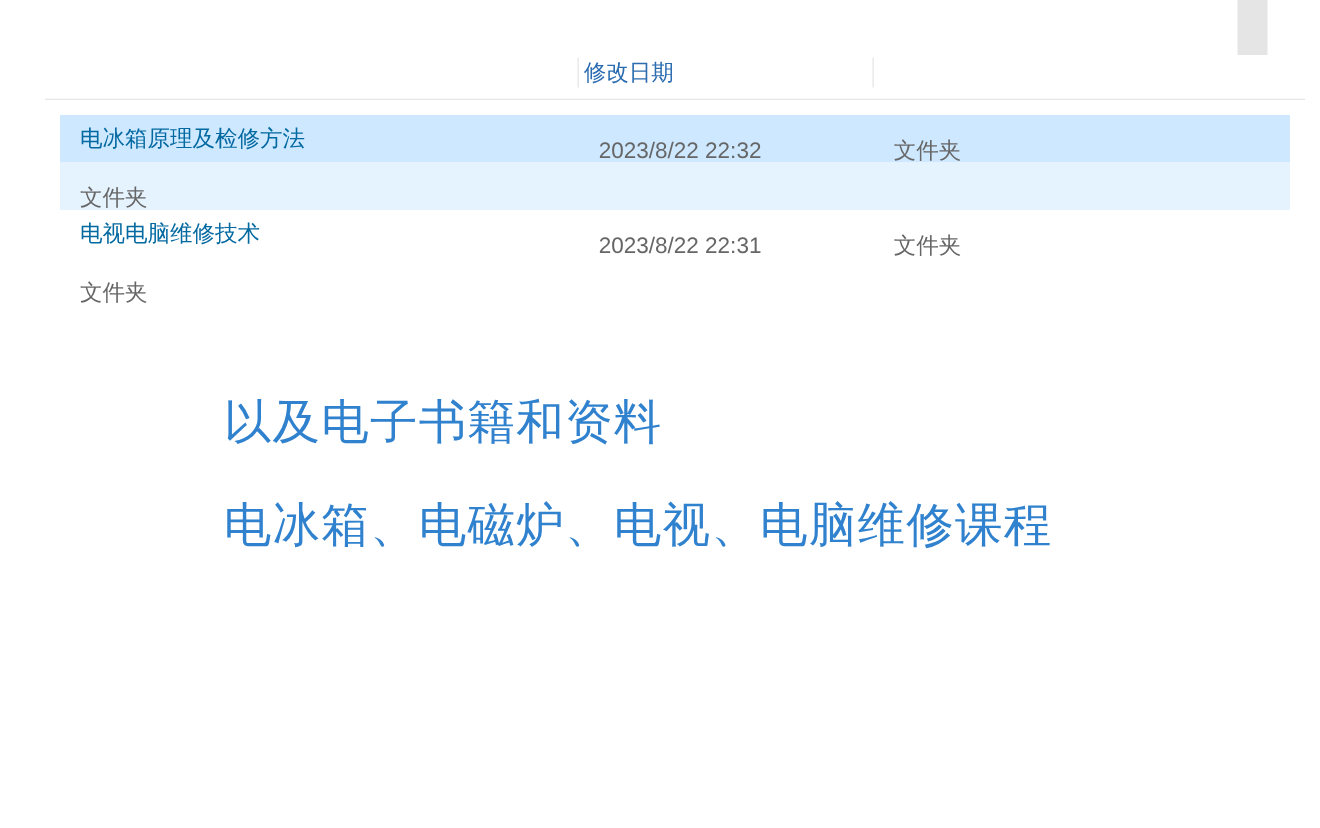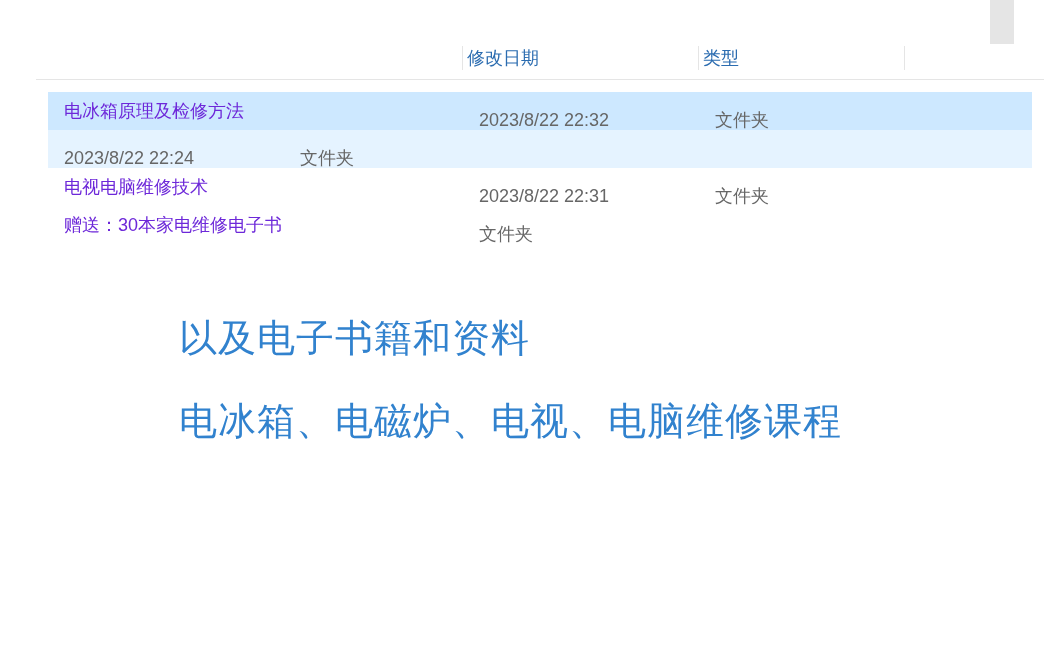--- a/index.html
+++ b/index.html
@@ -52,21 +52,21 @@
       align-items: center;
     }
     .data-row.selected {
       background: #cde8ff;
     }
     .data-row.alt {
       background: #e5f3ff;
     }
     .data-cell {
       font-size: 18px;
-      color: #6d28d9;
+      color: #0369a1;
       padding-left: 4px;
       height: 100%;
       display: flex;
       align-items: center;
       white-space: nowrap;
       overflow: hidden;
     }
     .data-row .col-date,
     .data-row .col-type {
       color: #666;
@@ -92,44 +92,41 @@
       background: #e5e5e5;
     }
   </style>
 </head>
 <body>
 
 <div class="file-list">
   <div class="header-row">
     <div class="header-cell col-name"></div>
     <div class="header-cell col-date">修改日期</div>
-    <div class="header-cell col-type">类型</div>
   </div>
   <div class="separator-line"></div>
 
   <div id="rows-container">
       <div class="data-row selected">
         <div class="data-cell col-name">电冰箱原理及检修方法</div>
         <div class="data-cell col-date">2023/8/22 22:32</div>
         <div class="data-cell col-type">文件夹</div>
         <div class="data-cell col-size"></div>
       </div>
       <div class="data-row alt">
-        <div class="data-cell col-date">2023/8/22 22:24</div>
         <div class="data-cell col-type">文件夹</div>
         <div class="data-cell col-size"></div>
       </div>
       <div class="data-row">
         <div class="data-cell col-name">电视电脑维修技术</div>
         <div class="data-cell col-date">2023/8/22 22:31</div>
         <div class="data-cell col-type">文件夹</div>
         <div class="data-cell col-size"></div>
       </div>
       <div class="data-row">
-        <div class="data-cell col-name">赠送：30本家电维修电子书</div>
         <div class="data-cell col-type">文件夹</div>
         <div class="data-cell col-size"></div>
       </div>
     </div>
 </div>
 
 <div class="caption-area">
   <div class="caption-text">以及电子书籍和资料</div>
   <div class="caption-text">电冰箱、电磁炉、电视、电脑维修课程</div>
 </div>

